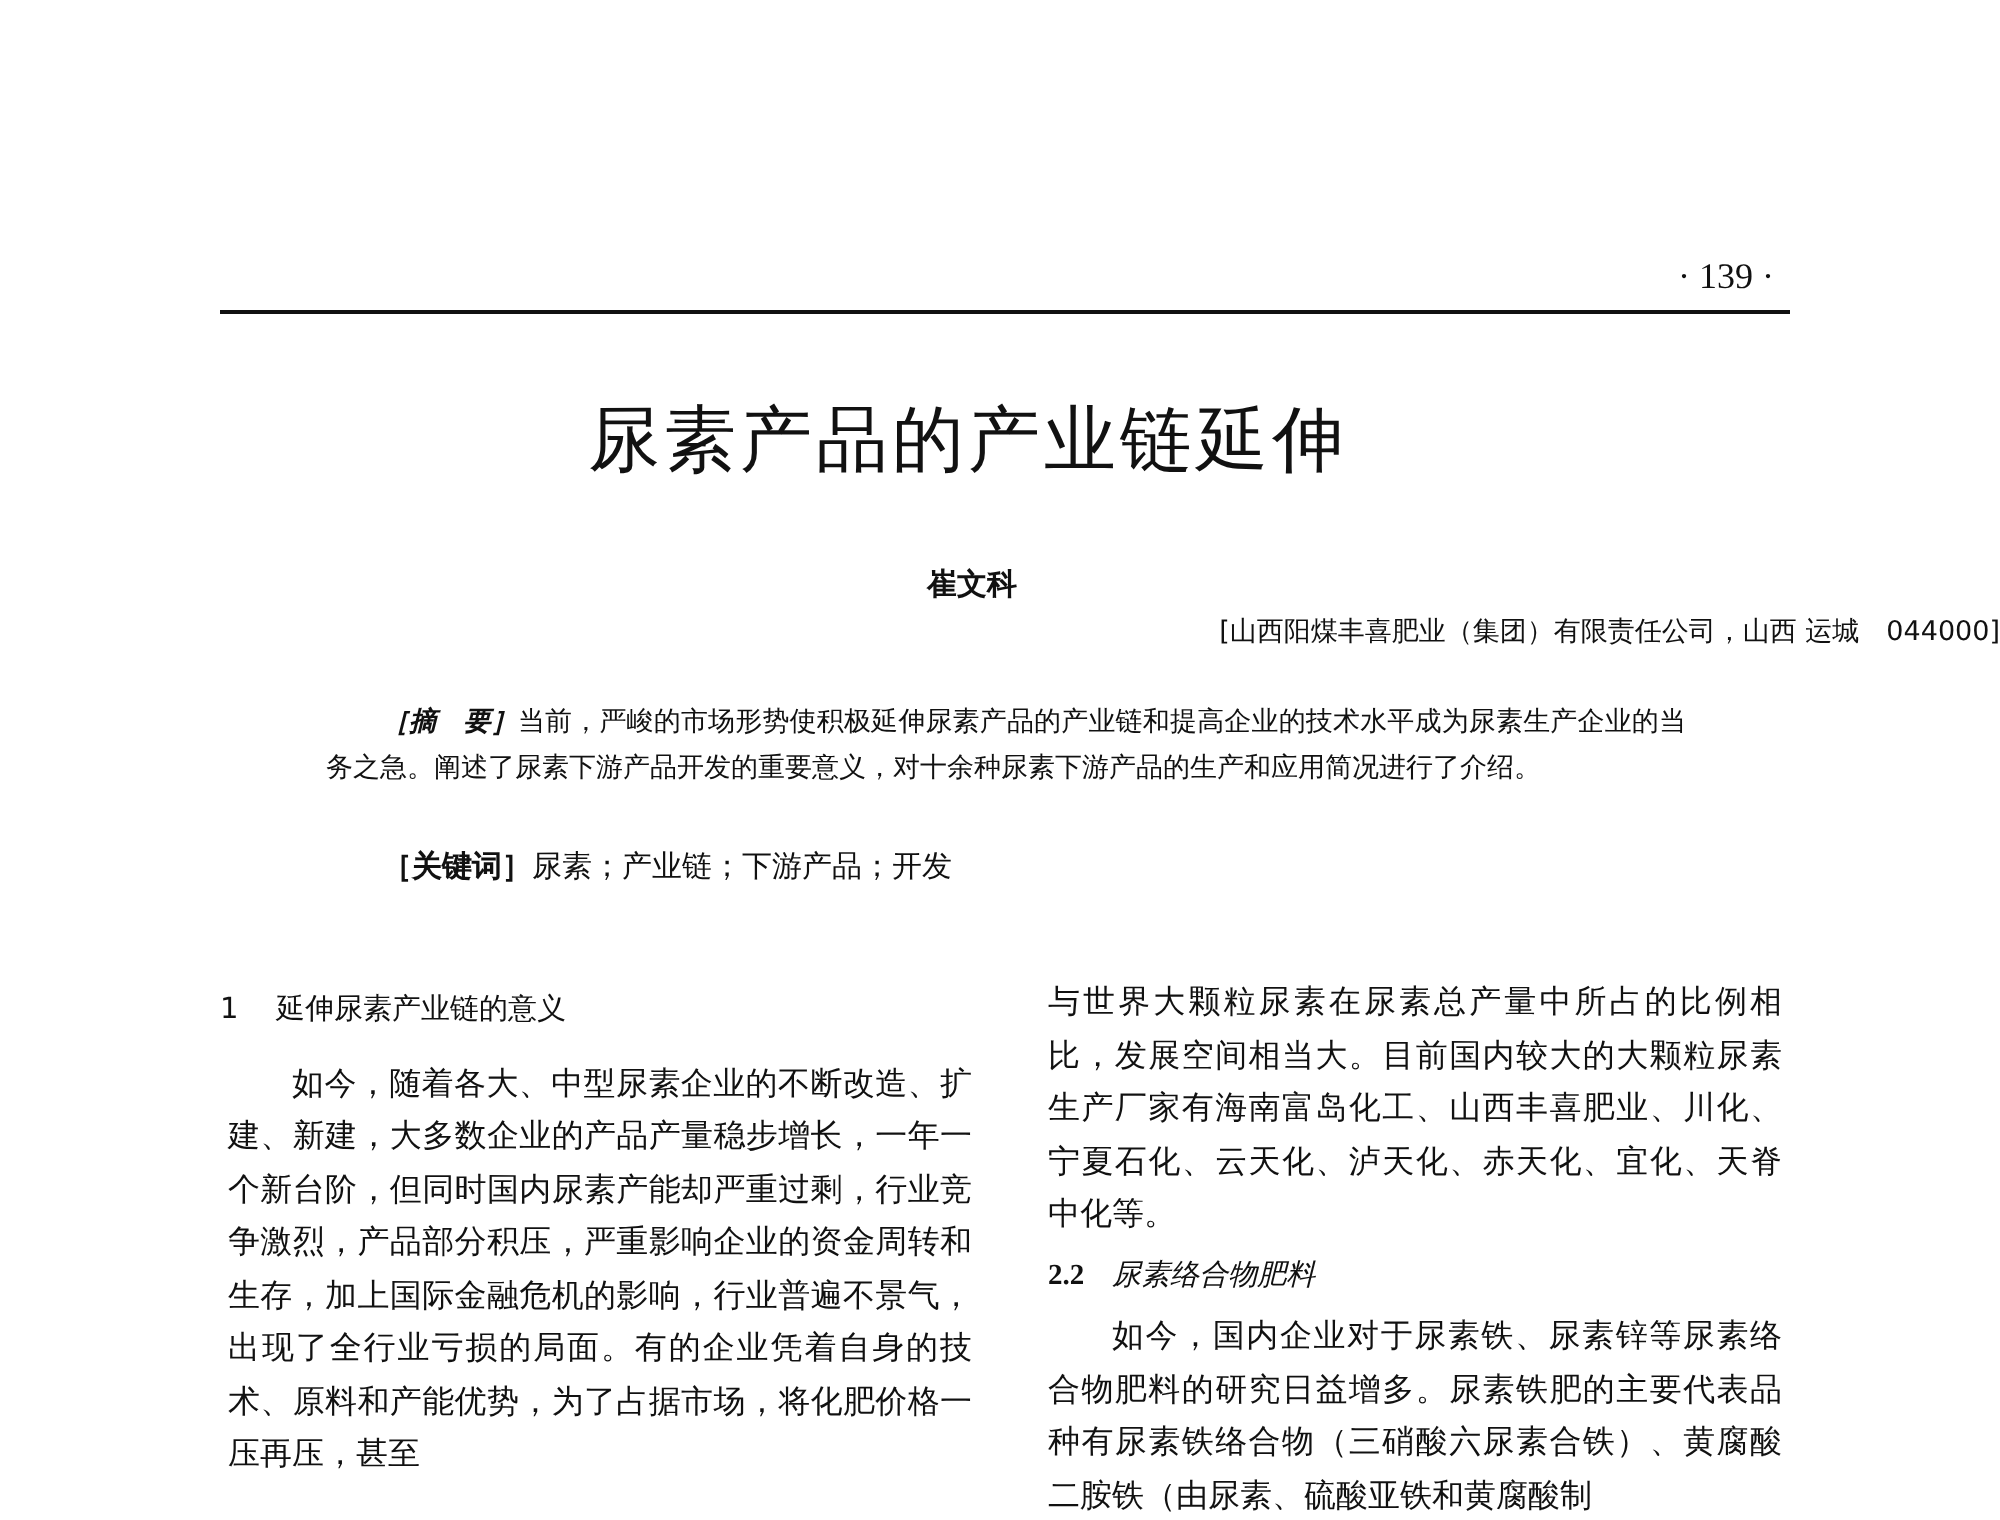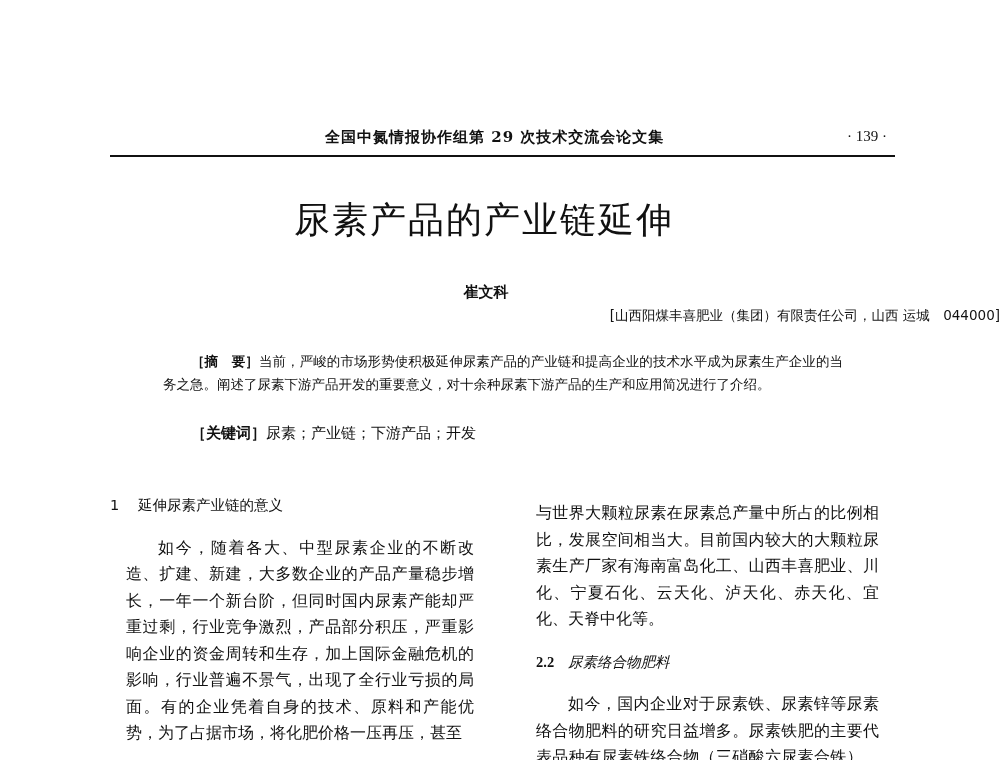--- a/index.html
+++ b/index.html
@@ -1,43 +1,42 @@
 <!DOCTYPE html>
 <html><head>
   <meta charset="utf-8">
   <style>
     html, body { margin: 0; padding: 0; background: #ffffff; }
     body { width: 1000px; height: 760px; position: relative; overflow: hidden; color: #111; font-family: "DejaVu Serif", "Liberation Serif", serif; }
     .running-header { position: absolute; left: 110px; top: 128px; width: 785px; height: 26px; }
     .running-header .journal { position: absolute; left: 215px; top: 0; font-size: 15px; font-weight: bold; letter-spacing: 1px; white-space: nowrap; }
-    .running-header .pageno { position: absolute; right: 8px; top: 0; font-size: 15px; white-space: nowrap; font-family: "Liberation Serif", serif; margin-left: 41px; }
+    .running-header .pageno { position: absolute; right: 8px; top: 0; font-size: 18px; white-space: nowrap; font-family: "Liberation Serif", serif; margin-left: 41px; }
     .header-rule { position: absolute; left: 110px; top: 155px; width: 785px; height: 2px; background: #111; }
     .title { position: absolute; left: 0; width: 968px; top: 196px; text-align: center; font-size: 36px; letter-spacing: 2px; font-family: "DejaVu Serif", serif; }
     .author { position: absolute; left: 0; width: 972px; top: 283px; text-align: center; font-size: 15px; font-weight: bold; font-family: "DejaVu Sans", sans-serif; }
     .affil { position: absolute; left: 0; width: 1000px; top: 307px; text-align: right; font-size: 13.5px; font-family: "DejaVu Sans", sans-serif; }
     .abstract { position: absolute; left: 163px; top: 350px; width: 680px; font-size: 13.5px; line-height: 23px; font-family: "DejaVu Sans", sans-serif; text-indent: 28px; text-align: justify; }
-    .abstract .label { font-weight: bold; }
+    .abstract .label { font-weight: bold; font-style: italic; }
     .keywords { position: absolute; left: 191px; top: 424px; font-size: 15px; font-family: "DejaVu Sans", sans-serif; white-space: nowrap; }
     .keywords .label { font-weight: bold; }
     .col { position: absolute; top: 484px; font-size: 16px; line-height: 26.5px; font-family: "DejaVu Sans", sans-serif; }
     .col-left { left: 110px; width: 380px; }
     .col-right { left: 520px; width: 375px; }
-    .col p { margin: 16px; text-align: justify; text-justify: inter-character; }
+    .col p { margin: 4px; text-align: justify; text-justify: inter-character; }
     .col p.indent { text-indent: 32px; }
     .sec-heading { font-weight: normal; font-size: 14.5px; margin: 8px 0 10px 0 !important; }
     .sec-heading .num { display: inline-block; width: 28px; }
     .subsec-heading { font-size: 14.5px; font-weight: bold; }
     .subsec-heading .num { display: inline-block; width: 32px; font-family: "Liberation Serif", serif; }
     .subsec-heading .txt { font-style: italic; font-family: "DejaVu Serif", serif; font-weight: normal; }
   </style>
 </head>
 <body>
 
 <div class="running-header">
-  <span class="journal">全国中氮情报协作组第 29 次技术交流会论文集</span>
   <span class="pageno">· 139 ·</span>
 </div>
 <div class="header-rule"></div>
 
 <h1 class="title" style="margin:0;font-weight:normal;">尿素产品的产业链延伸</h1>
 <div class="author">崔文科</div>
 <div class="affil">[山西阳煤丰喜肥业（集团）有限责任公司，山西 运城　044000]</div>
 
 <div class="abstract">
   <span class="label">［摘　要］</span><span>当前，严峻的市场形势使积极延伸尿素产品的产业链和提高企业的技术水平成为尿素生产企业的当务之急。阐述了尿素下游产品开发的重要意义，对十余种尿素下游产品的生产和应用简况进行了介绍。</span>

